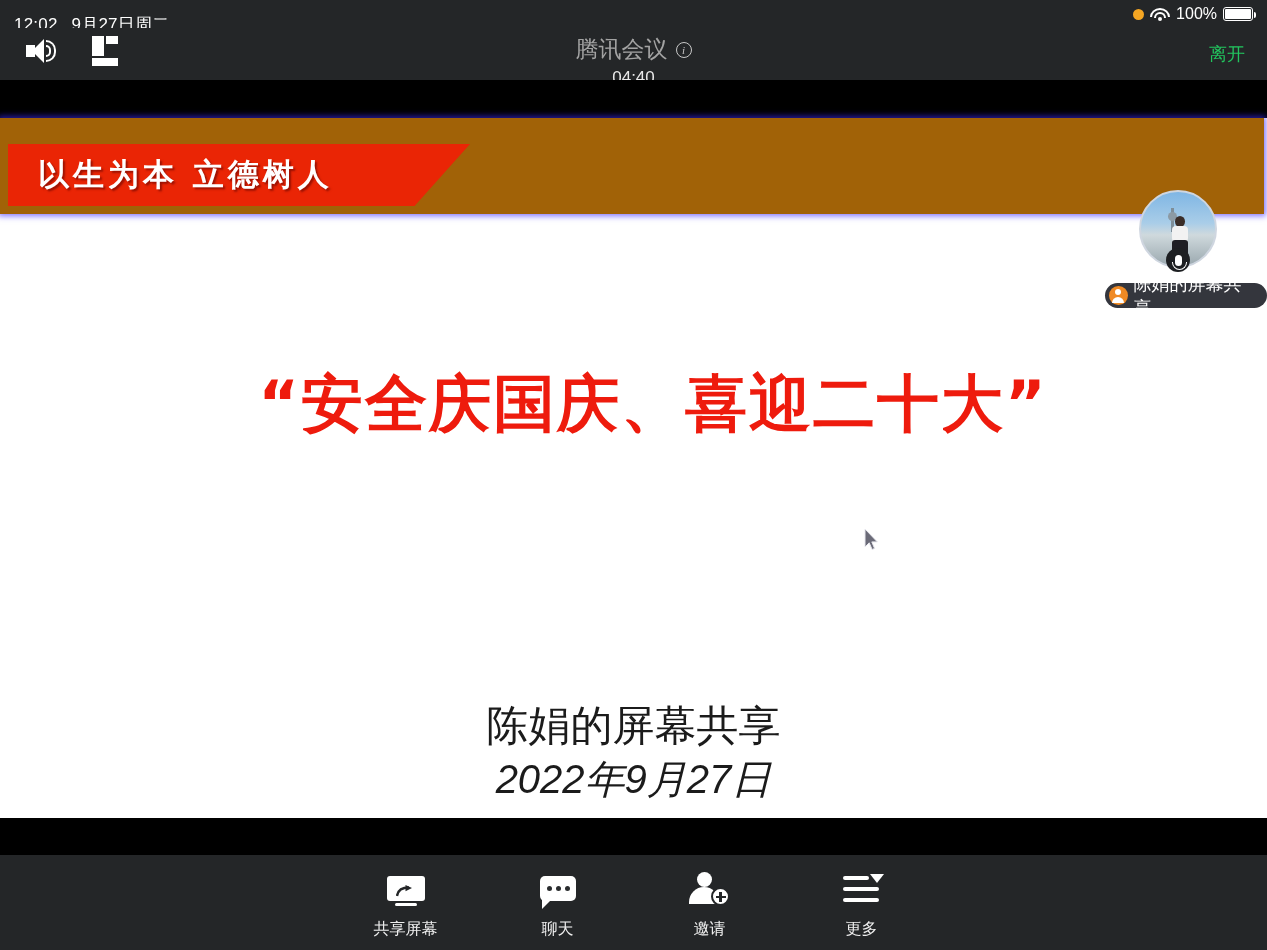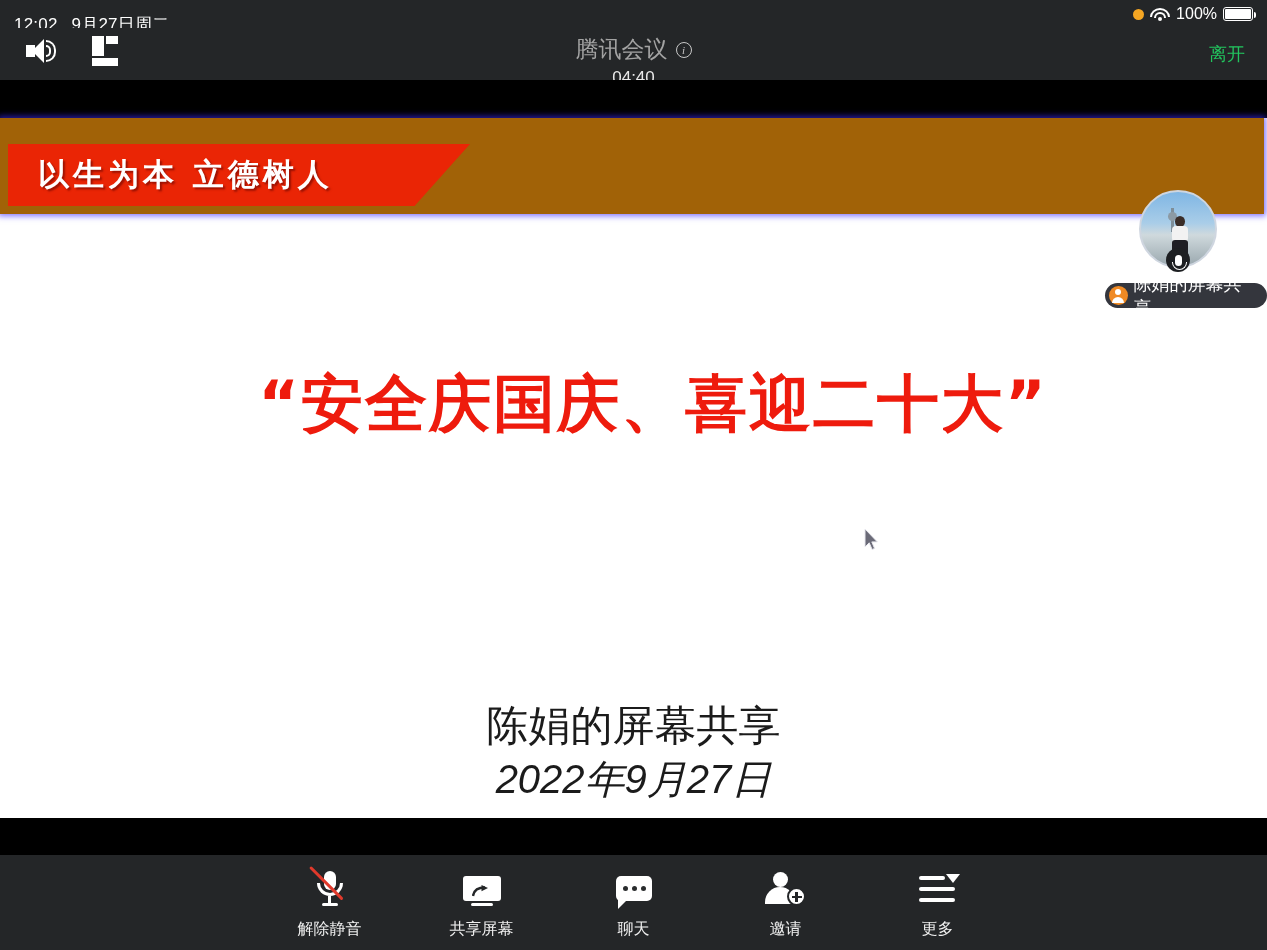--- a/index.html
+++ b/index.html
@@ -245,30 +245,20 @@
       <span class="h"></span>
         <span class="b"></span>
     </span>
     <span class="txt">陈娟的屏幕共享</span>
   </div>
 
 </div>
 
 <div id="bottom-toolbar">
     <div class="tb-item">
-      <div class="tb-icon ic-mic">
-        <span class="stem"></span>
-        <span class="arc"></span>
-        <span class="base"></span>
-        <span class="foot"></span>
-        <span class="slash"></span>
-      </div>
-      <div class="tb-label">解除静音</div>
-    </div>
-    <div class="tb-item">
       <div class="tb-icon ic-share">
         <span class="mon"></span>
         <span class="stand"></span>
         <span class="arrow"><svg width="18" height="12" viewBox="0 0 18 12">
             <path d="M1,11 C2,4 8,2.5 13,2.5" stroke="#242628" stroke-width="2.4" fill="none"></path>
             <path d="M9.5,0 L16,3 L9.5,6.2 Z" fill="#242628"></path>
           </svg></span>
       </div>
       <div class="tb-label">共享屏幕</div>
     </div>

